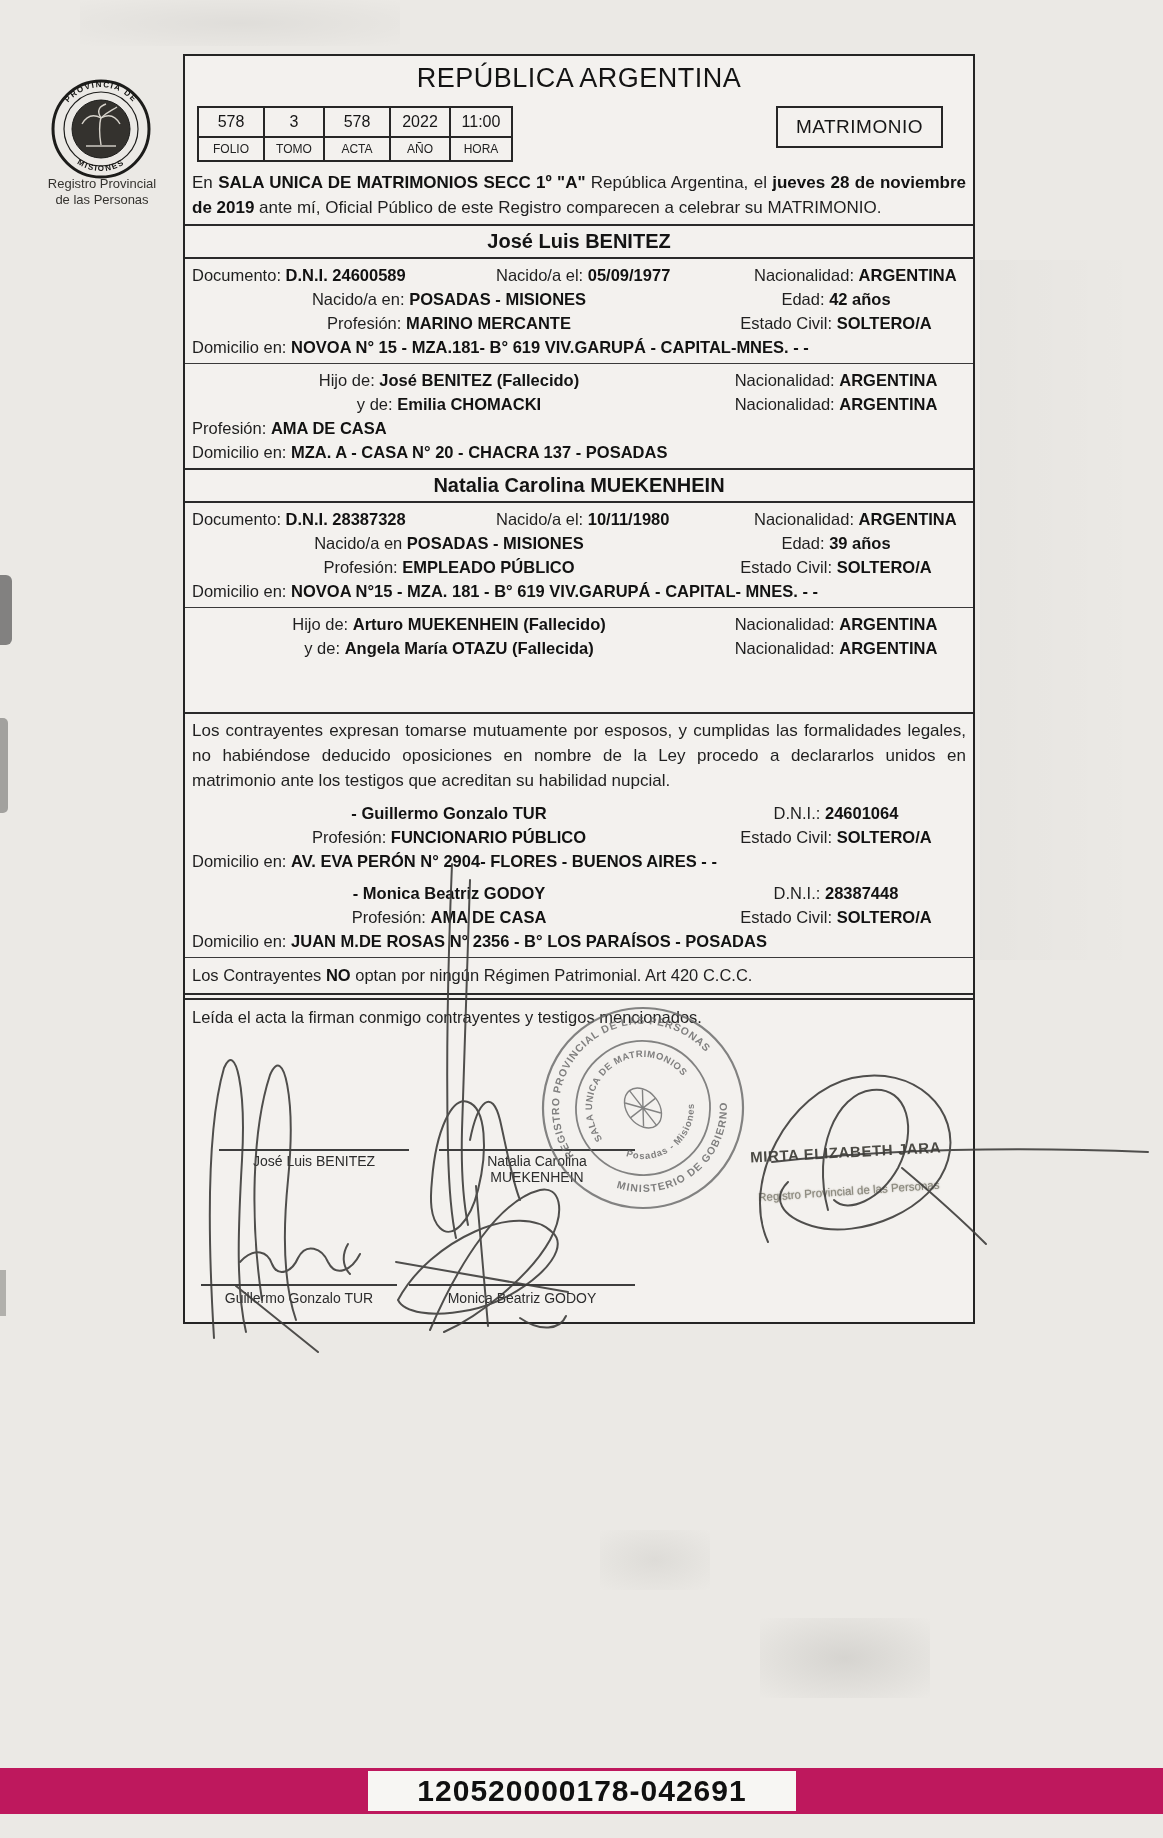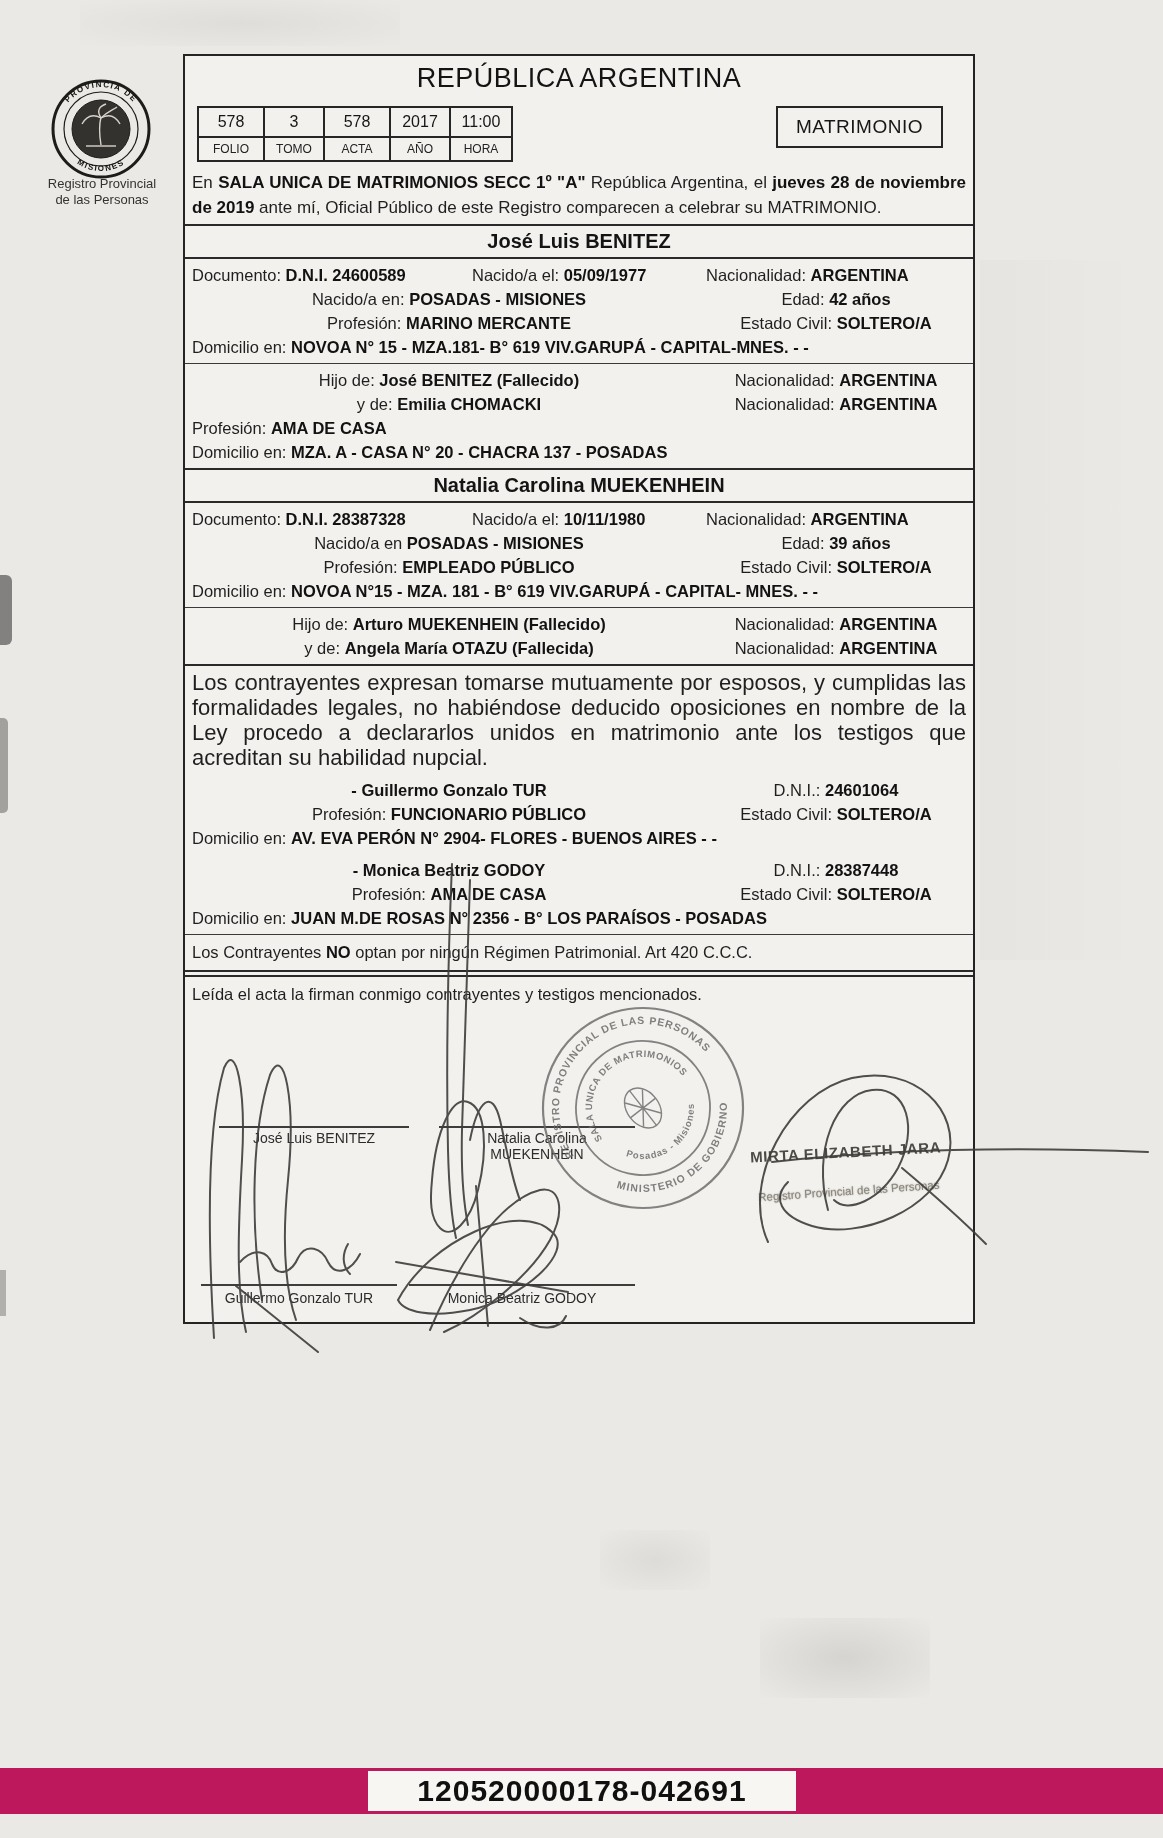--- a/index.html
+++ b/index.html
@@ -29,24 +29,24 @@
   .reg-table td{border:2px solid #262626;text-align:center;}
   .reg-table .v{font-size:16px;height:26px;color:#161616;}
   .reg-table .l{font-size:12px;height:20px;color:#222;}
   .c-folio{width:62px}.c-tomo{width:56px}.c-acta{width:62px}.c-ano{width:56px}.c-hora{width:58px}
   .act-type-box{position:absolute;right:30px;top:50px;border:2px solid #262626;
     padding:8px 18px;font-size:19px;letter-spacing:0.5px;color:#161616;}
   .intro{font-size:17px;line-height:25px;text-align:justify;padding:2px 7px 4px 7px;}
   b,.val{font-weight:700;color:#121212;}
   .sec-header{text-align:center;font-weight:700;font-size:20px;padding:4px 0;color:#141414;}
   .row{display:grid;line-height:24px;font-size:16.5px;}
-  .g3{grid-template-columns:280px 234px 1fr;}
+  .g3{grid-template-columns:280px 234px 1fr;gap:24px;}
   .g2{grid-template-columns:514px 1fr;text-align:center;}
   .details{padding:4px 7px;}
-  .para{font-size:22px;line-height:25px;text-align:justify;padding:4px 7px;}
+  .para{font-size:17px;line-height:25px;text-align:justify;padding:4px 7px;margin-top:48px;}
   .decl{font-size:16.5px;line-height:25px;padding:5px 7px;}
   .dbl{height:3px;border-top:2px solid #2a2a2a;border-bottom:2px solid #2a2a2a;}
   .closing{font-size:16.5px;padding:8px 7px 4px 7px;}
   .sig-area{position:relative;flex:1;}
   .sigline{position:absolute;border-top:2px solid #3d3d3d;height:0;}
   .siglabel{position:absolute;font-size:14px;line-height:16px;color:#2c2c2c;text-align:center;}
   .overlay{position:absolute;left:0;top:0;width:1163px;height:1838px;pointer-events:none;}
   .stamp-name{position:absolute;left:750px;top:1143px;width:210px;font-size:15px;font-weight:700;
     letter-spacing:0.6px;color:#4b4a44;transform:rotate(-3deg);}
   .stamp-title{position:absolute;left:758px;top:1184px;width:210px;font-size:11.5px;color:#8b897e;
@@ -100,21 +100,21 @@
 <div class="doc-box">
 
   <div class="header-area">
     <div class="country-title">REPÚBLICA ARGENTINA</div>
     <table class="reg-table">
       <tbody>
           <tr>
         <td class="v c-folio">578</td>
         <td class="v c-tomo">3</td>
         <td class="v c-acta">578</td>
-        <td class="v c-ano">2017</td>
+        <td class="v c-ano">2022</td>
         <td class="v c-hora">11:00</td>
       </tr>
       <tr>
         <td class="l">FOLIO</td>
         <td class="l">TOMO</td>
         <td class="l">ACTA</td>
         <td class="l">AÑO</td>
         <td class="l">HORA</td>
       </tr>
     </tbody>

